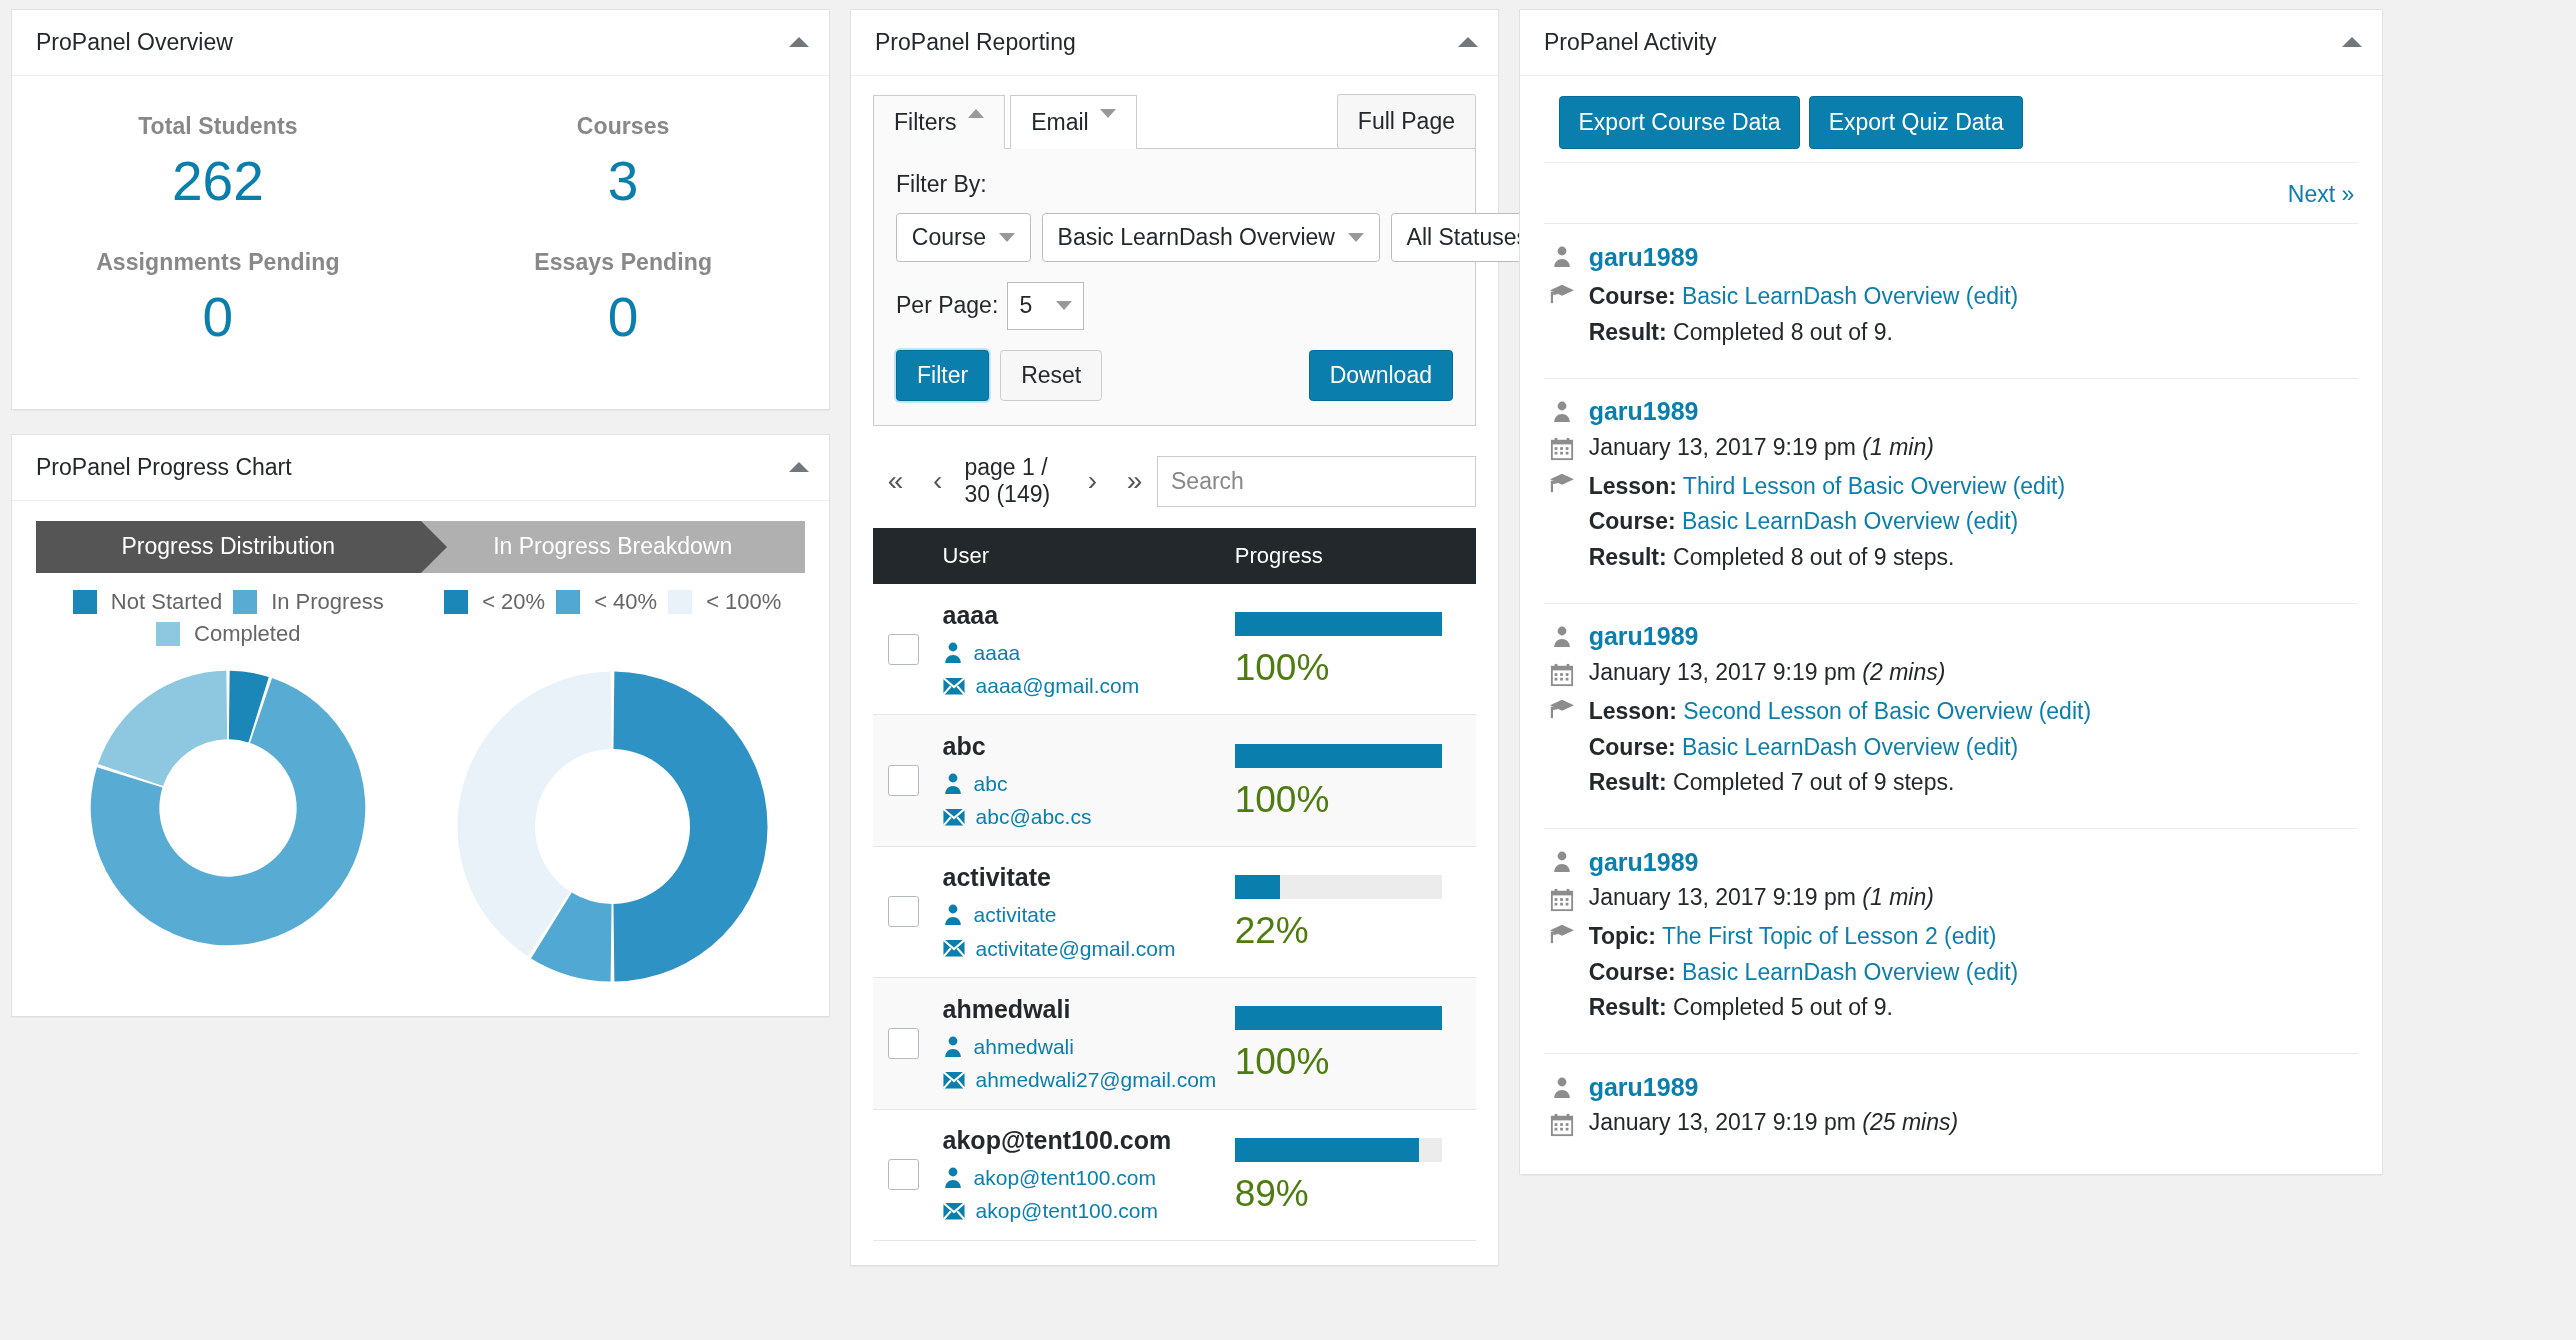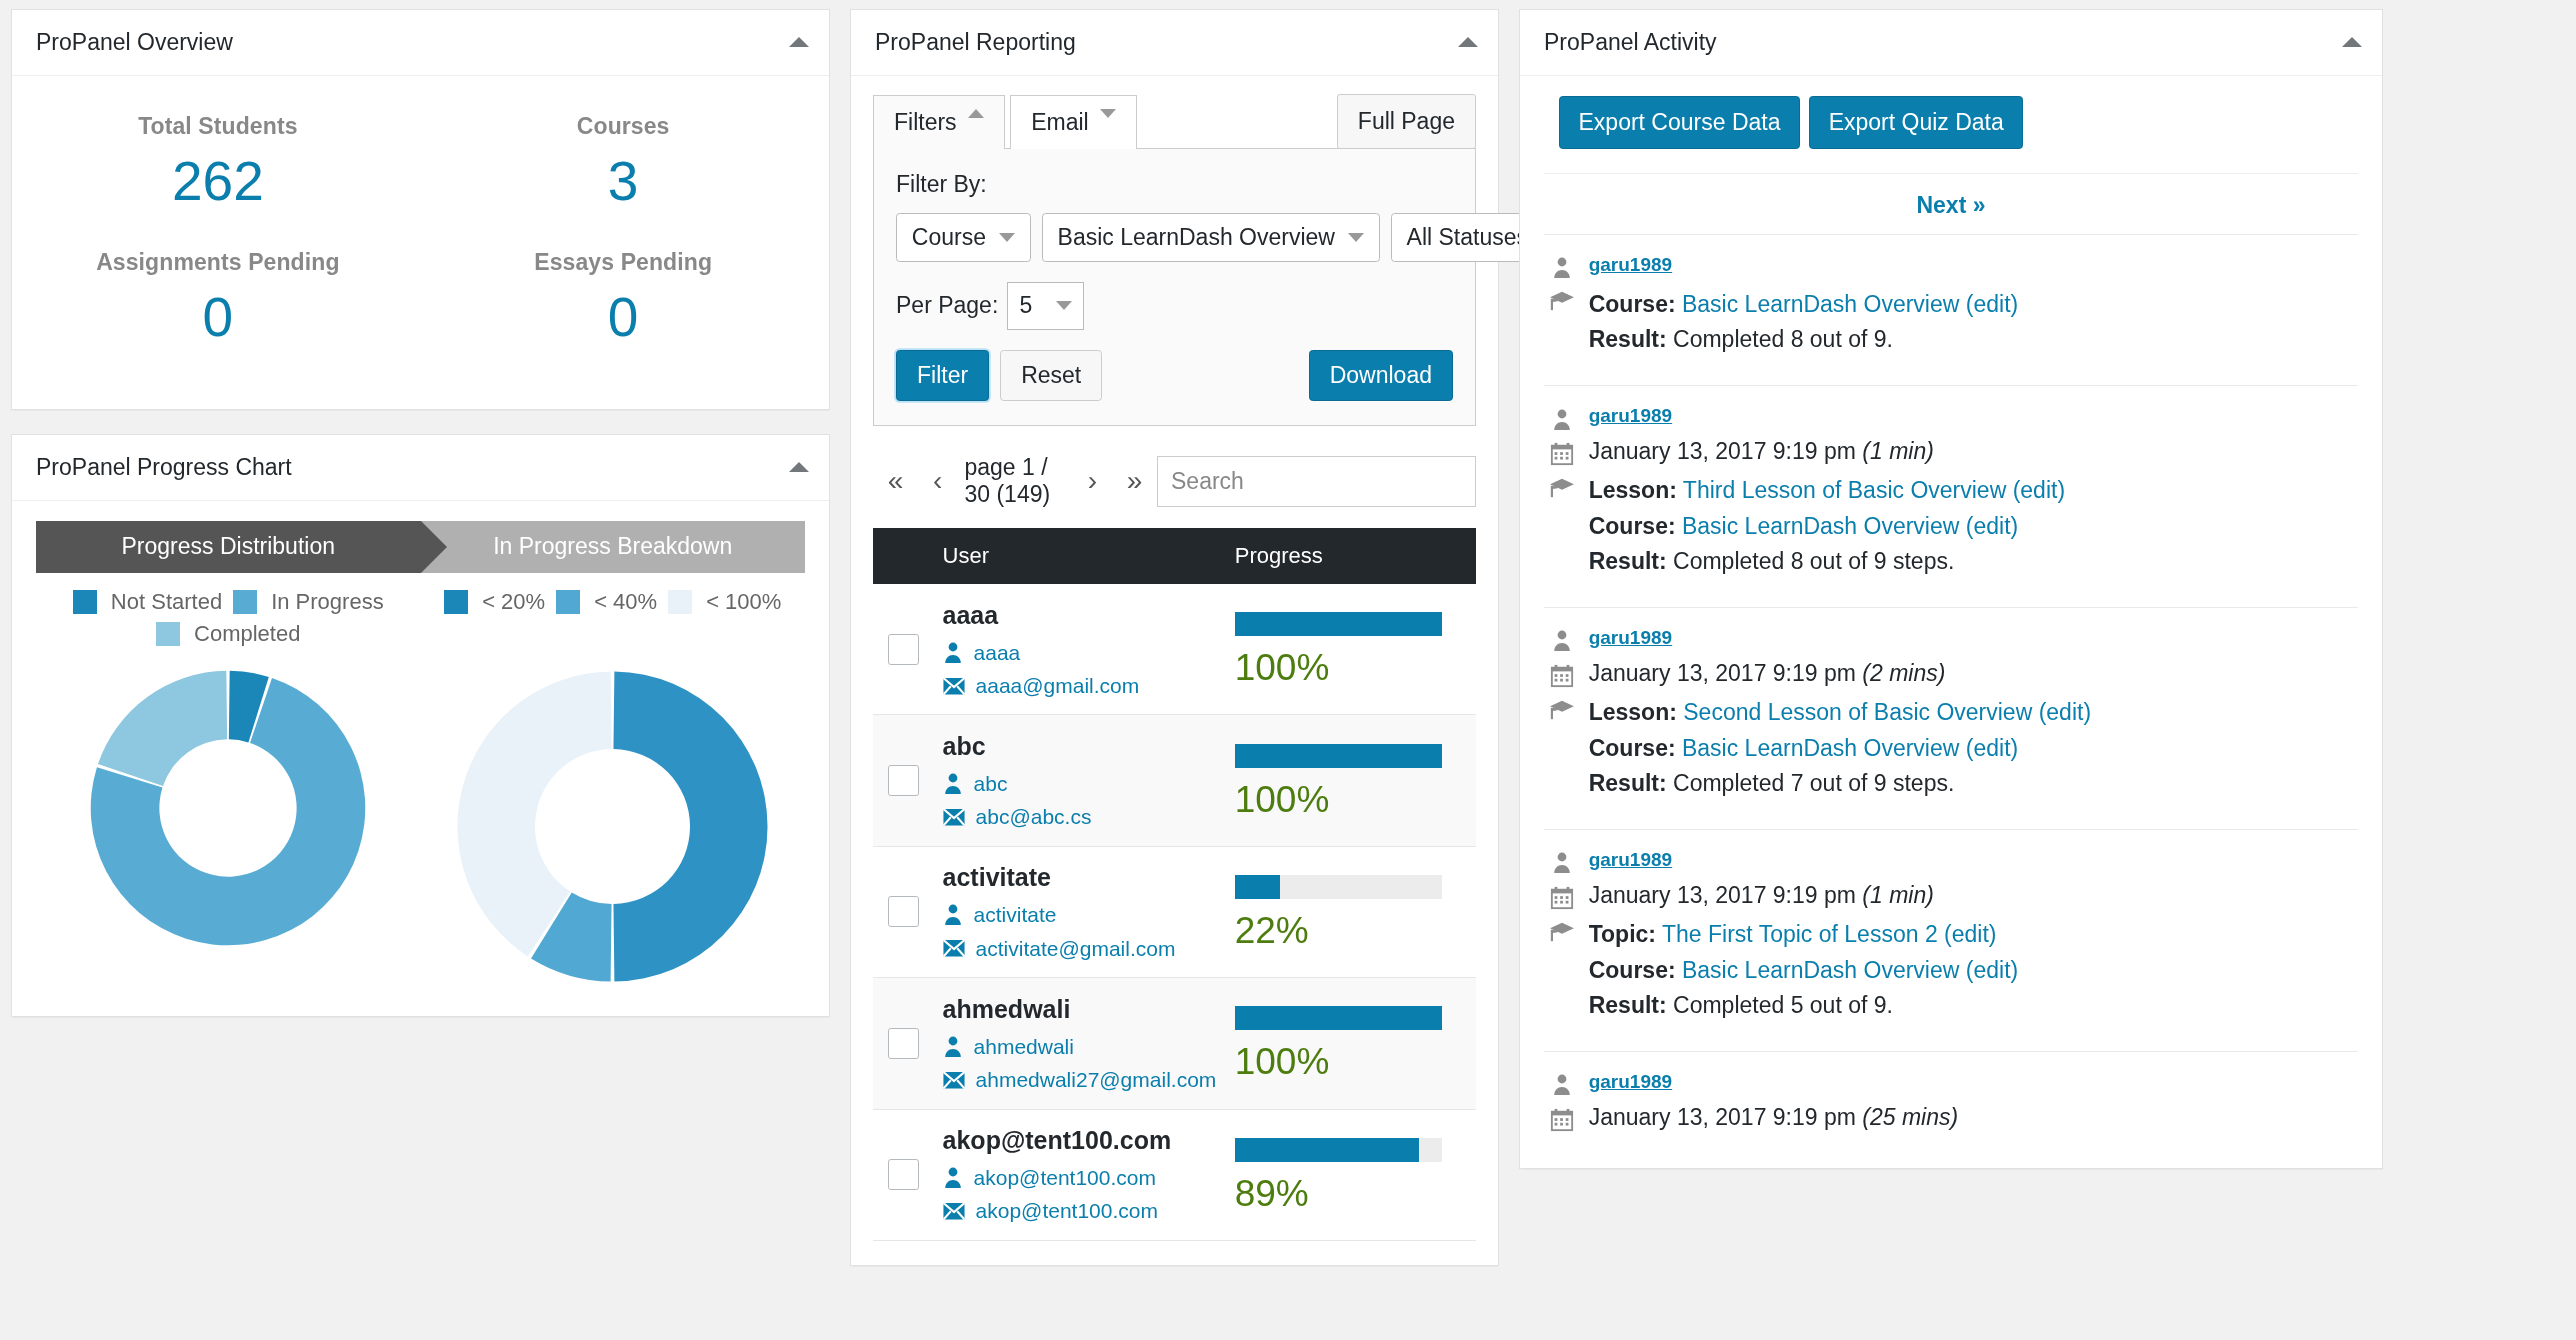--- a/index.html
+++ b/index.html
@@ -263,35 +263,34 @@
   .act-buttons { display: flex; gap: 9.2px; padding-left: 15px; }
   .act-btn {
     background: #0a7eac; color: #fff;
     border: 0.9px solid #0a6c95;
     border-radius: 3.7px;
     font-size: 23px;
     padding: 12px 18.5px;
     cursor: pointer;
   }
   .act-next-row {
-    display: flex; justify-content: center;
+    display: flex; justify-content: flex-end;
     border-top: 0.9px solid #eee;
-    margin-top: 24px;
+    margin-top: 13px;
     padding: 18.5px 3.7px 14.8px;
-    font-weight: bold;
   }
   .act-next { font-size: 23px; color: #0a7eac; cursor: pointer; }
   .act-item {
     border-top: 0.9px solid #e9e9e9;
     padding: 18.5px 3.7px 20px;
   }
   .act-item:first-of-type { border-top: 0.9px solid #e9e9e9; }
   .act-line { display: flex; align-items: flex-start; gap: 13px; margin-bottom: 7.4px; }
   .act-icon { flex: 0 0 28px; padding-top: 3.7px; display: flex; justify-content: center; }
-  .act-user { font-size: 19px; color: #0a7eac; font-weight: bold; cursor: pointer; text-decoration: underline; }
+  .act-user { font-size: 25px; color: #0a7eac; font-weight: bold; cursor: pointer; }
   .act-date { font-size: 23px; color: #23282d; }
   .act-date i { font-style: italic; }
   .act-body { font-size: 23px; color: #23282d; line-height: 1.55; }
   .act-body .lbl { font-weight: bold; }
   .act-body a { color: #0a7eac; text-decoration: none; cursor: pointer; }
   .act-body .edit { color: #0a7eac; cursor: pointer; }
 </style>
 </head>
 <body>
 

